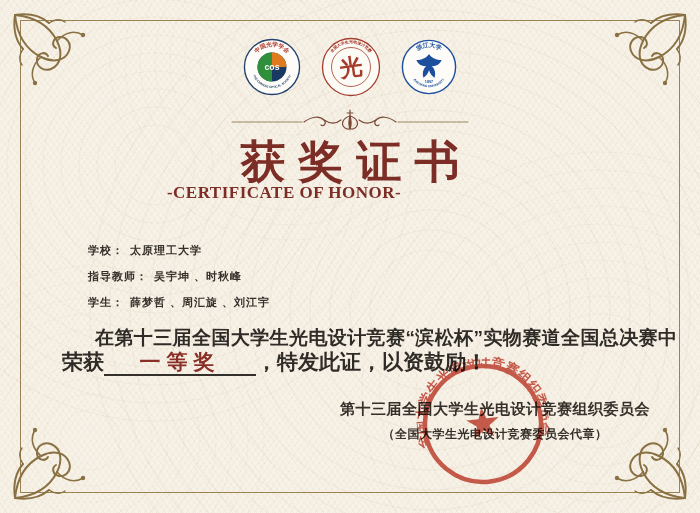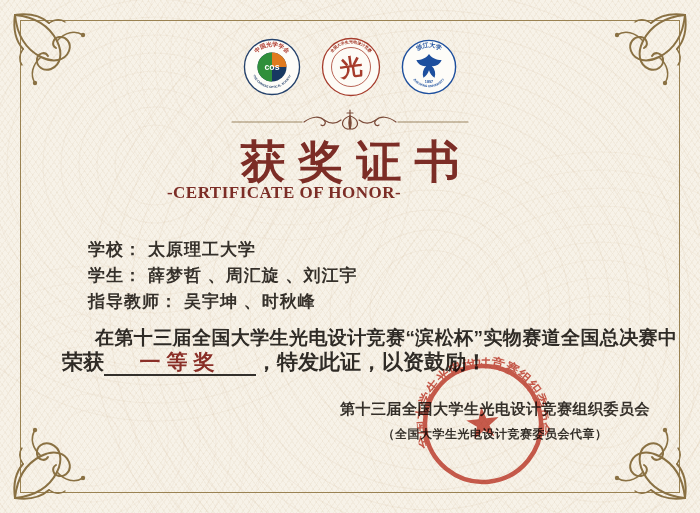--- a/index.html
+++ b/index.html
@@ -34,21 +34,21 @@
     text-align:center;font-family:"Liberation Serif","DejaVu Serif",serif;
     font-size:45px;font-weight:700;color:#7c2d26;
     letter-spacing:13px;text-indent:13px;
   }
   .subtitle{
     position:absolute;left:0;top:183px;width:568px;text-align:center;
     font-family:"Liberation Serif","DejaVu Serif",serif;
     font-size:17px;font-weight:700;color:#7c2d26;letter-spacing:.5px;
   }
   .recipient{position:absolute;left:88px;top:237px;color:#35302a;}
-  .recipient .row{font-size:17px;font-weight:700;line-height:26px;letter-spacing:1px;}
+  .recipient .row{font-size:11px;font-weight:700;line-height:26px;letter-spacing:1px;}
   .recipient .label{margin-right:6px;}
   .body-line{
     position:absolute;left:95px;top:325px;white-space:nowrap;
     font-size:19px;font-weight:700;color:#2f2b26;letter-spacing:.4px;
   }
   .award-line{
     position:absolute;left:62px;top:348px;white-space:nowrap;
     font-size:21px;font-weight:700;color:#2f2b26;
   }
   .award-blank{
@@ -214,24 +214,24 @@
   </svg>
 
   <h1 class="title">获奖证书</h1>
   <div class="subtitle">-CERTIFICATE OF HONOR-</div>
 
   <div class="recipient">
     <div class="row">
       <span class="label">学校：</span><span>太原理工大学</span>
     </div>
     <div class="row">
-      <span class="label">学生：</span><span>薛梦哲 、周汇旋 、刘江宇</span>
+      <span class="label">指导教师：</span><span>吴宇坤 、时秋峰</span>
     </div>
     <div class="row">
-      <span class="label">指导教师：</span><span>吴宇坤 、时秋峰</span>
+      <span class="label">学生：</span><span>薛梦哲 、周汇旋 、刘江宇</span>
     </div>
   </div>
 
   <div class="body-line">在第十三届全国大学生光电设计竞赛“滨松杯”实物赛道全国总决赛中</div>
 
   <div class="award-line">
     <span>荣获</span><span class="award-blank"><span class="award-text">一等奖</span></span><span>，特发此证，以资鼓励！</span>
   </div>
 
   <div class="signature">

